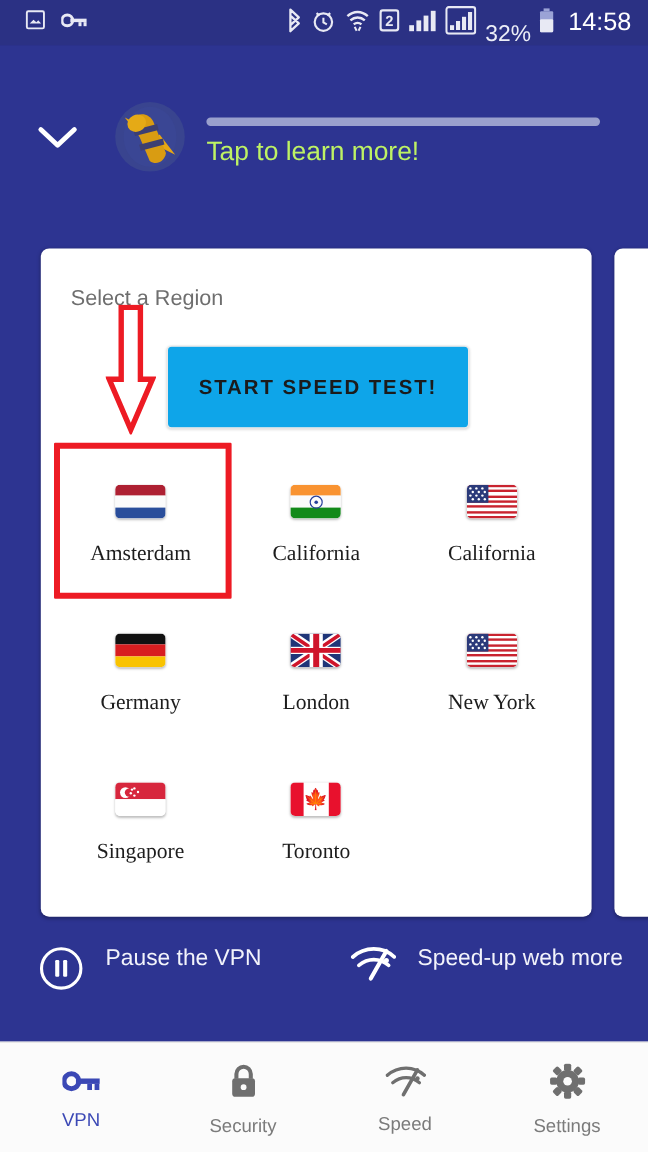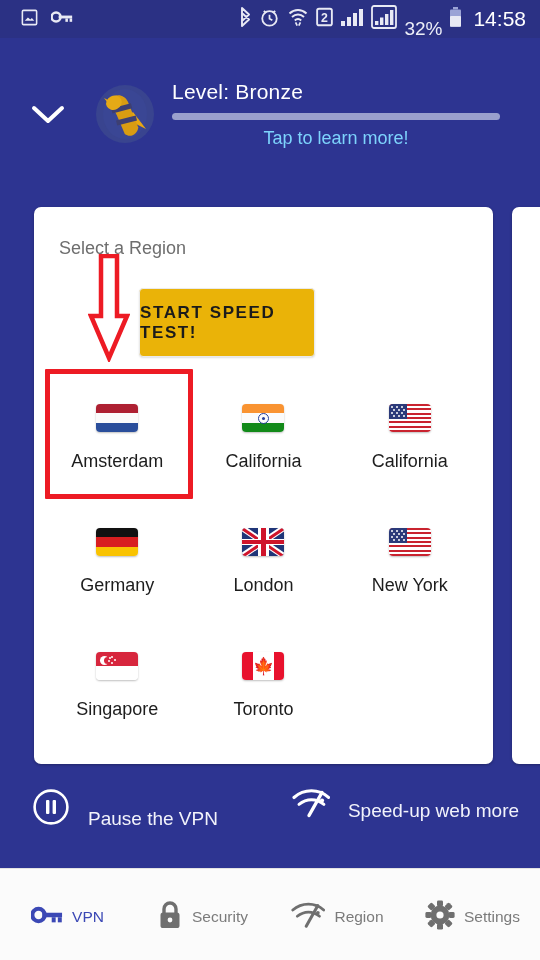--- a/index.html
+++ b/index.html
@@ -45,21 +45,21 @@
   }
   .level-text { margin-left: 18px; flex: 1; padding-right: 40px; }
   .level-title {
     color: #ffffff; font-size: 21px; font-weight: 400;
     letter-spacing: .2px;
   }
   .level-bar {
     height: 7px; border-radius: 4px; background: #9aa0cd;
     margin-top: 9px; margin-bottom: 8px; width: 100%;
   }
-  .level-sub { color: #7dd3fc; font-size: 18px; text-align: center; }
+  .level-sub { color: #bef264; font-size: 22px; }
 
   
   .carousel {
     position: absolute; top: 192px; left: 0;
     width: 540px; height: 562px; margin-top: 15px;
   }
   .card {
     position: absolute;
     background: #ffffff;
     border-radius: 7px;
@@ -68,22 +68,22 @@
   .card-main { left: 34px; top: 0; width: 459px; height: 557px; }
   .card-next { left: 512px; top: 0; width: 120px; height: 557px; }
 
   .section-label {
     position: absolute; left: 25px; top: 31px;
     font-size: 18px; color: #6e6e6e;
   }
 
   .speedtest-btn {
     position: absolute; left: 105px; top: 81px;
-    width: 176px; height: 69px;
-    background: #eab308;
+    width: 252px; height: 69px;
+    background: #0ea5e9;
     border: 1px solid #eaeaea;
     border-radius: 4px;
     box-shadow: 0 1px 2px rgba(0,0,0,.13);
     display: flex; align-items: center; justify-content: center;
     font-size: 17px; font-weight: 700; color: #1b1b1b;
     letter-spacing: 1.6px;
   }
 
   
   .region-grid {
@@ -91,20 +91,21 @@
     width: 439px;
     display: grid;
     grid-template-columns: repeat(3, 1fr);
     grid-auto-rows: 124px;
   }
   .region-cell {
     display: flex; flex-direction: column;
     align-items: center; justify-content: flex-start;
     padding-top: 19px;
     position: relative;
+    font-family: Liberation Serif, serif;
   }
   .region-label {
     margin-top: 20px;
     font-size: 18px; color: #1d1d1d;
     text-align: center; line-height: 1;
   }
   .flag {
     width: 42px; height: 28px; border-radius: 4px;
     overflow: hidden; position: relative;
     box-shadow: 0 1px 2px rgba(0,0,0,.25);
@@ -196,36 +197,36 @@
   }
 
   
   .action-row {
     position: absolute; left: 0; top: 768px;
     width: 540px; height: 100px;
     display: flex; align-items: flex-start;
     padding-top: 20px;
   }
   .action {
-    display: flex; align-items: flex-end;
+    display: flex; align-items: flex-start;
   }
   .action-1 { margin-left: 32px; }
   .action-2 { margin-left: 74px; }
   .action-label { color: #f2f3fb; font-size: 19px; margin-left: 18px; }
 
   
   .bottomnav {
     position: absolute; left: 0; bottom: 0;
     width: 540px; height: 92px;
     background: #fbfbfb;
     border-top: 1px solid #e3e3e3;
     display: flex;
   }
   .nav-item {
-    flex: 1; display: flex; 
+    flex: 1; display: flex; flex-direction: column;
     align-items: center; justify-content: center;
     gap: 9px; padding-top: 4px;
   }
   .nav-label { font-size: 15.5px; color: #7b7b7b; }
   .nav-item.active .nav-label { color: #3b48b5; }
 </style>
 </head>
 <body>
 
 <div class="statusbar">
@@ -314,21 +315,20 @@
       <ellipse cx="29" cy="29" rx="22" ry="25" fill="#3a4694"></ellipse>
       <path d="M8 13 L30 24 L22 31 Z" fill="#e8a712"></path>
       <path d="M50 44 L30 34 L37 27 Z" fill="#e8a712"></path>
       <path d="M22 9 c8 -3 15 2 15 10 l-2 28 c-4 6 -12 6 -15 0 z" fill="#d99c12" transform="rotate(-26 29 29)"></path>
       <path d="M19 18 l20 4 -1 5 -20 -4 z" fill="#3d3f72" transform="rotate(-26 29 29)"></path>
       <path d="M18 31 l20 4 -1 5 -20 -4 z" fill="#3d3f72" transform="rotate(-26 29 29)"></path>
       <ellipse cx="24" cy="14" rx="8" ry="7" fill="#e5aa16" transform="rotate(-26 29 29)"></ellipse>
     </svg>
   </div>
   <div class="level-text">
-    <div class="level-title">Level: Bronze</div>
     <div class="level-bar"></div>
     <div class="level-sub">Tap to learn more!</div>
   </div>
 </div>
 
 <div class="carousel">
 
   <div class="card card-next"></div>
 
   <div class="card card-main">
@@ -523,21 +523,21 @@
   </div>
   <div class="nav-item">
     <span>
       <svg width="34" height="28" viewBox="0 0 38 30">
         <path d="M2 9.5C7 5 13 2.8 19.5 2.8c6.4 0 12.2 2.2 17 6.6" fill="none" stroke="#6f6f6f" stroke-width="3.1" stroke-linecap="round"></path>
         <path d="M7 16.4c3.8-3.1 8-4.7 12.5-4.7 4.4 0 8.6 1.6 12.4 4.7" fill="none" stroke="#6f6f6f" stroke-width="3" stroke-linecap="round"></path>
         <path d="M30 4.5 L17 27.5" stroke="#6f6f6f" stroke-width="3.4" stroke-linecap="round"></path>
         <circle cx="30" cy="12.5" r="2.1" fill="#6f6f6f"></circle>
       </svg>
     </span>
-    <span class="nav-label">Region</span>
+    <span class="nav-label">Speed</span>
   </div>
   <div class="nav-item">
     <span>
       <svg width="30" height="30" viewBox="0 0 30 30">
         <g fill="#6f6f6f">
           <circle cx="15" cy="15" r="9.4"></circle>
           <rect x="12" y="0.4" width="6" height="6" rx="1.4"></rect>
           <rect x="12" y="23.6" width="6" height="6" rx="1.4"></rect>
           <rect x="0.4" y="12" width="6" height="6" rx="1.4"></rect>
           <rect x="23.6" y="12" width="6" height="6" rx="1.4"></rect>

